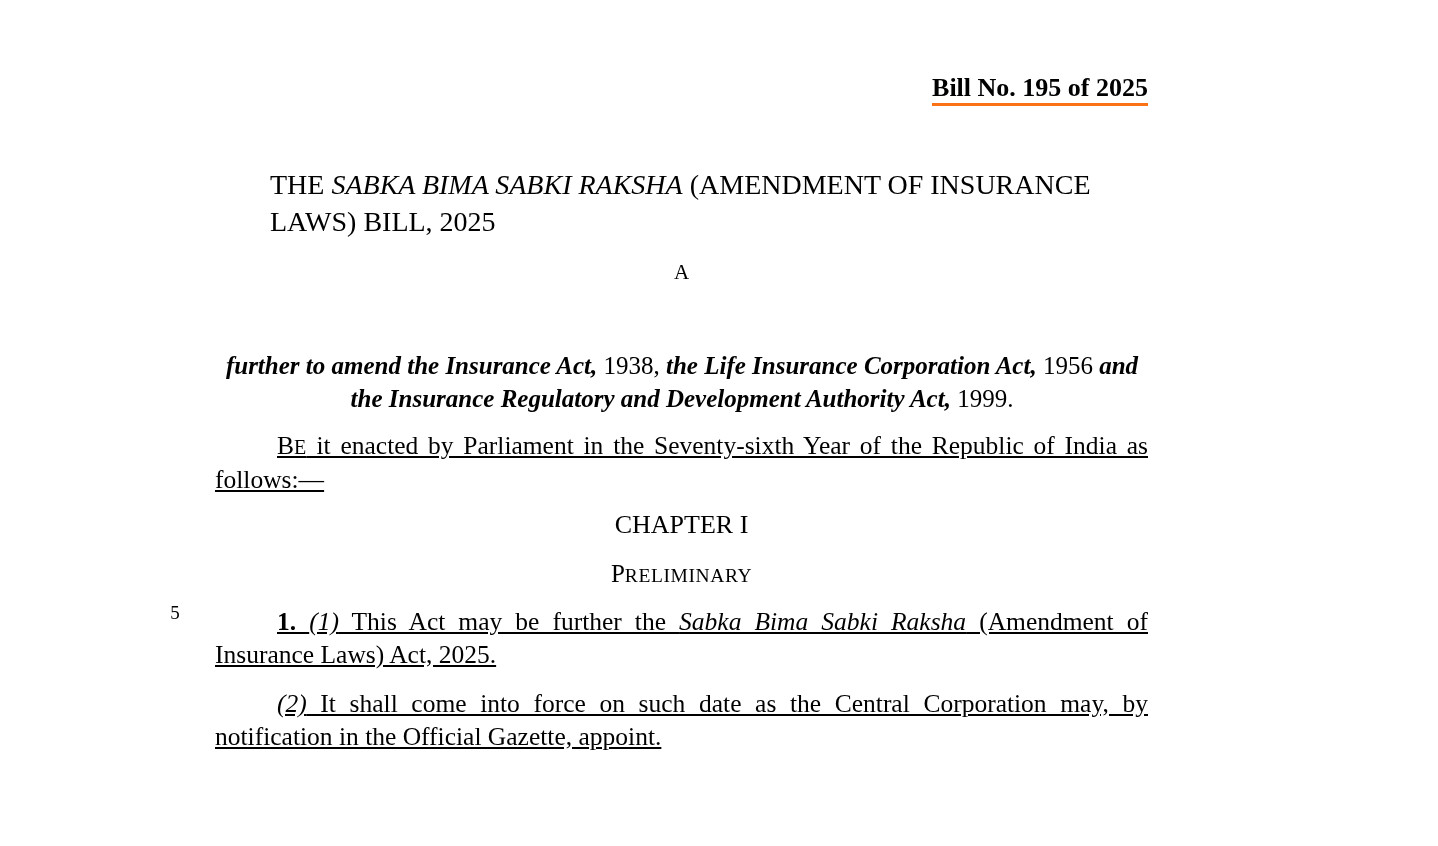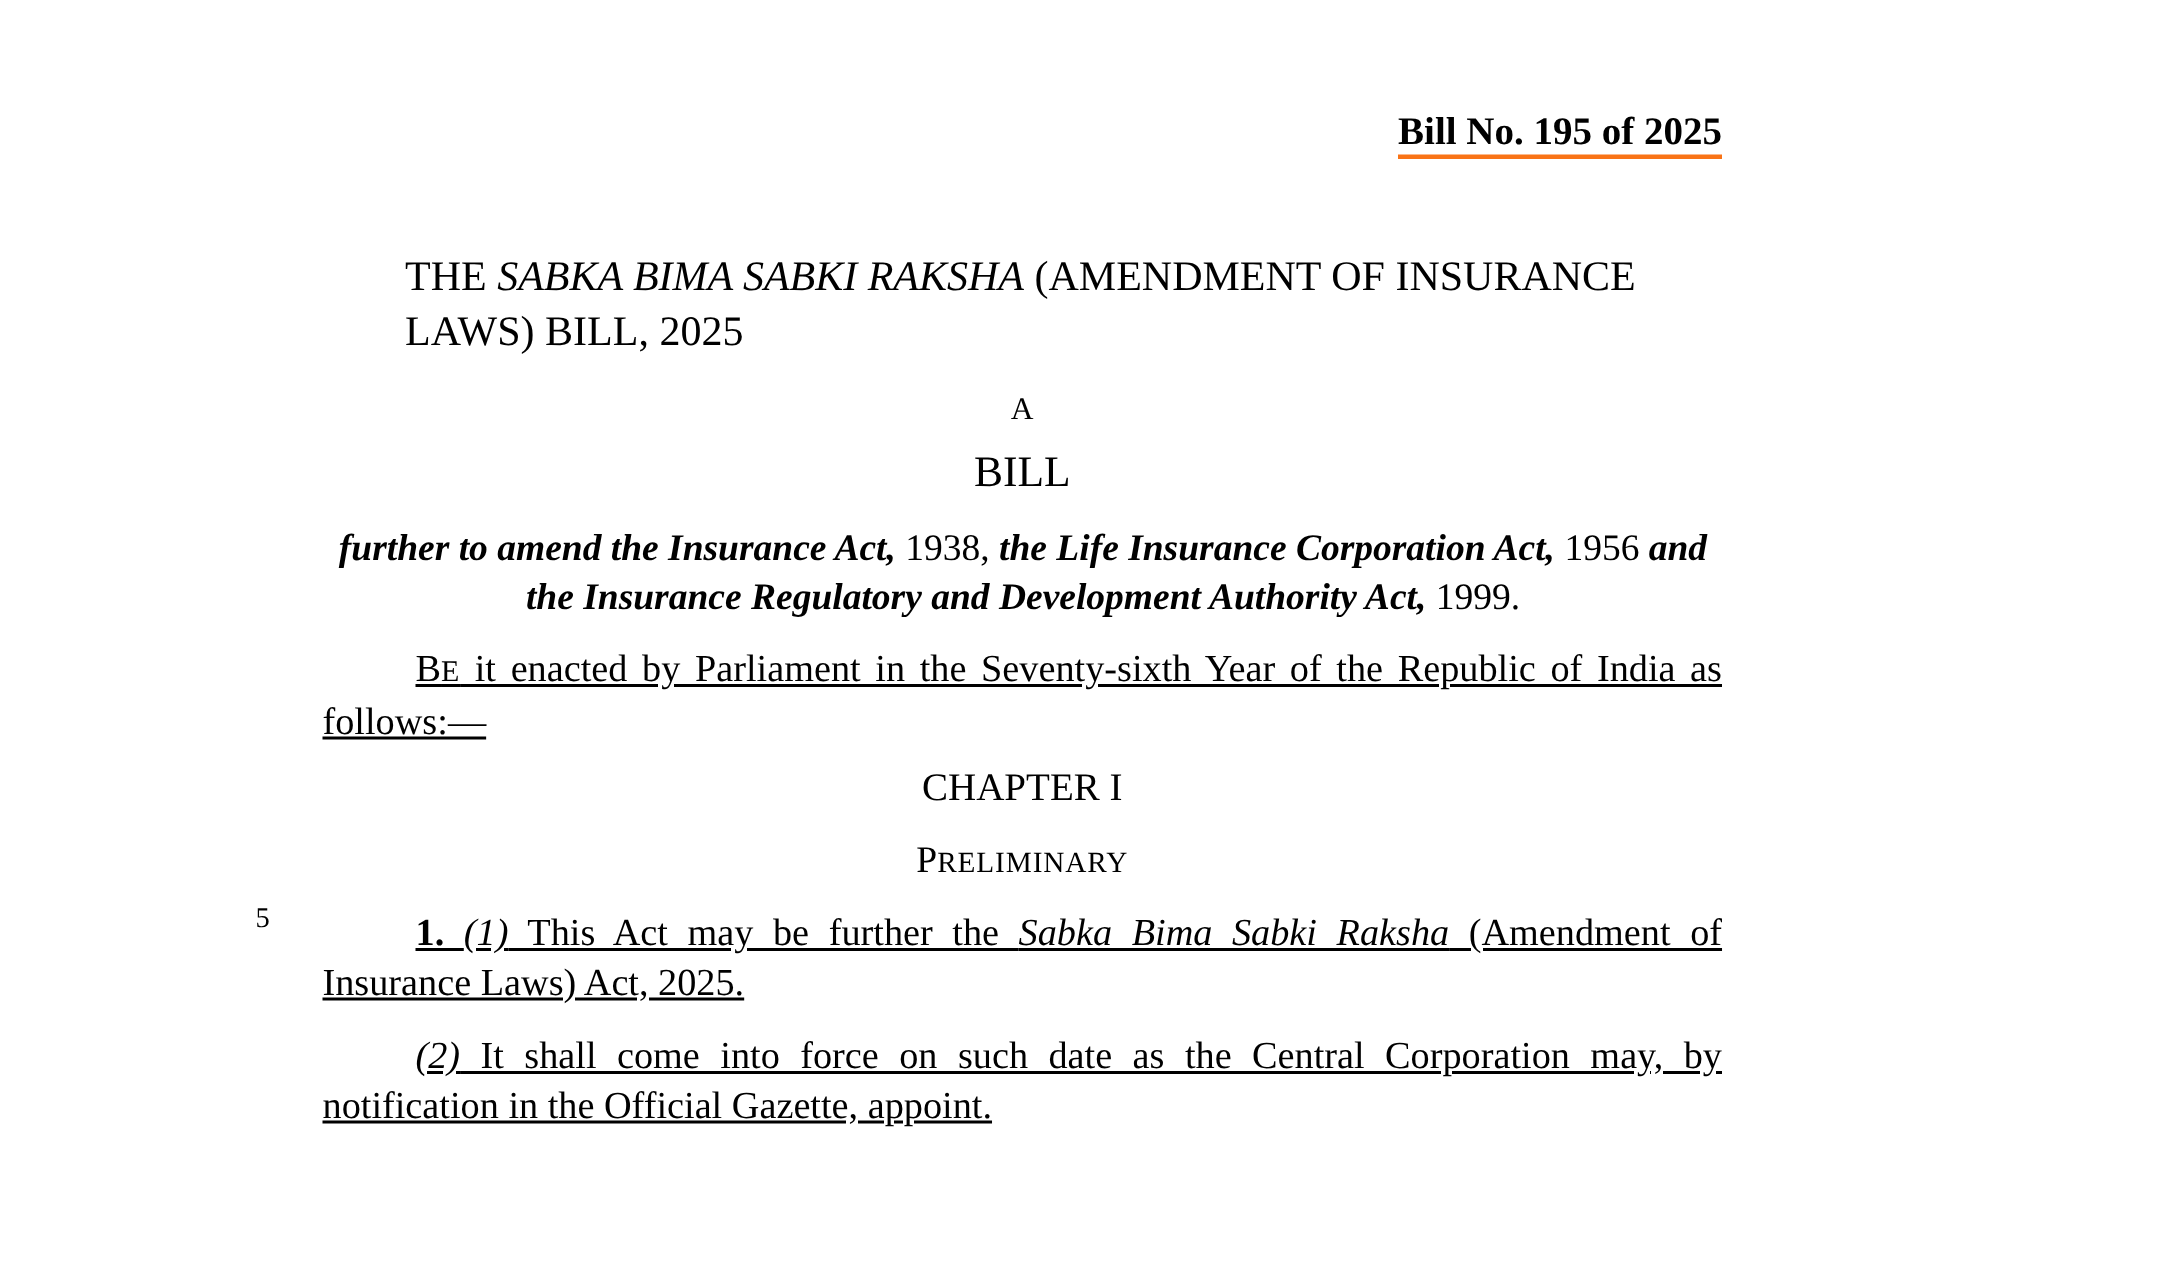--- a/index.html
+++ b/index.html
@@ -132,21 +132,20 @@
 <div class="page">
 
   <div class="bill-no-row">
     <span class="bill-no">Bill No. 195 of 2025</span>
   </div>
 
   <h1 class="title"><span>THE </span><em>SABKA BIMA SABKI RAKSHA</em><span> (AMENDMENT OF INSURANCE LAWS) BILL, 2025</span></h1>
 
   <div class="a-label">A</div>
 
-  <div class="bill-label">BILL</div>
 
   <p class="long-title"><em>further to amend the Insurance Act,</em><span> 1938, </span><em>the Life Insurance Corporation Act,</em><span> 1956 </span><em>and the Insurance Regulatory and Development Authority Act,</em><span> 1999.</span></p>
 
   <p class="body-para enacting"><span class="lead-cap">B</span><span class="small-cap">E</span><span> it enacted by Parliament in the Seventy-sixth Year of the Republic of India as follows:—</span></p>
 
   <div class="chapter">CHAPTER I</div>
 
   <div class="chapter-sub"><span class="sub-lead">P</span><span class="sub-rest">RELIMINARY</span></div>
 
   <div class="line-number">5</div>

